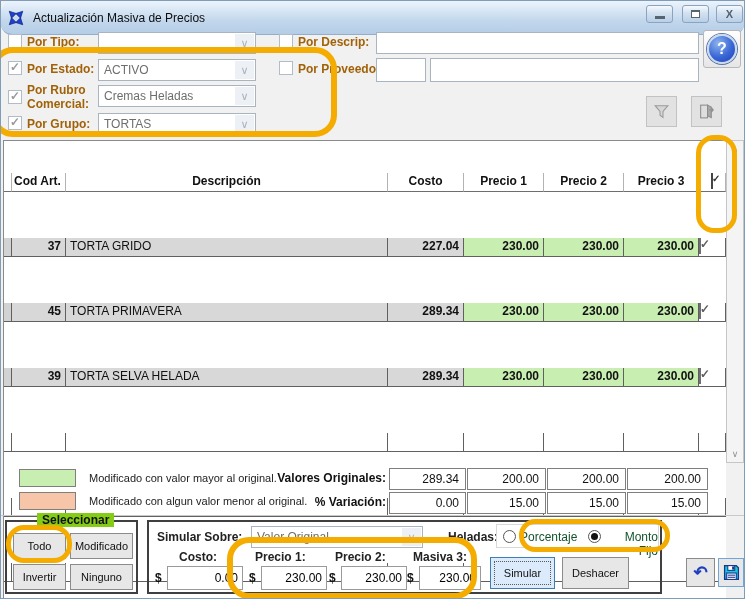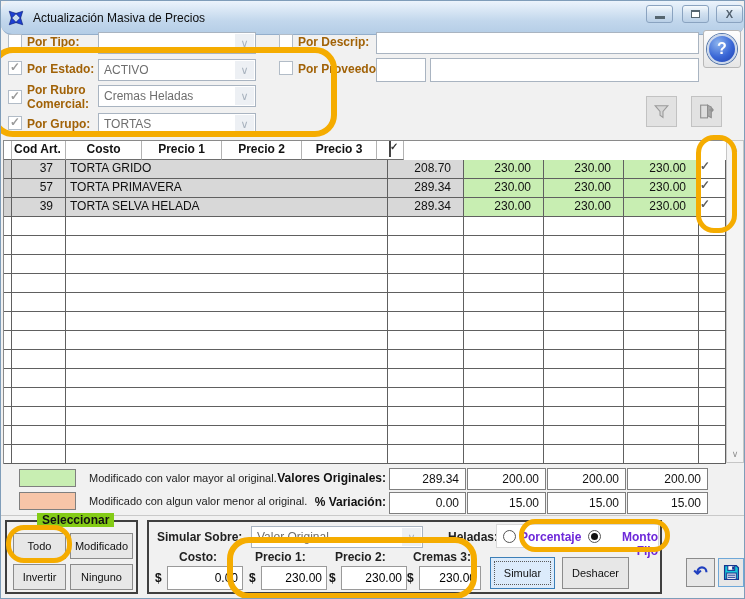--- a/index.html
+++ b/index.html
@@ -36,32 +36,32 @@
     display:flex; align-items:center; justify-content:center; }
   #help-circle { width:30px; height:30px; border-radius:50%;
     background:radial-gradient(circle at 35% 28%, #8cb4ee, #3a67d6 55%, #1d3fae);
     border:2px solid #cdd9ec; box-shadow:0 0 0 1px #5577aa;
     color:#fff; font-weight:bold; font-size:16px; text-align:center; line-height:26px; }
   .iconbtn { position:absolute; width:31px; height:31px; background:#e2e2e2;
     border:1px solid #c2c2c2; display:flex; align-items:center; justify-content:center; }
   
   #grid { position:absolute; left:2px; top:139px; width:723px; border-left:1px solid #8a8a8a;
     border-top:1px solid #8a8a8a; background:#fff; }
-  .grow { display:flex; height:19px; width:100%; }
+  .grow { display:flex; height:33px; width:100%;margin-top:32px; }
   .gc { height:19px; border-right:1px solid #606060; border-bottom:1px solid #606060;
     overflow:hidden; white-space:nowrap; line-height:17px; font-size:12px; background:#fff; }
   .grow.hdr .gc { background:#fff; border-right:1px solid #b3b3b3; border-bottom:1px solid #6e6e6e;
     font-weight:bold; text-align:center; }
   .c-sel{width:8px;} .c-cod{width:54px;} .c-desc{width:322px;} .c-costo{width:76px;}
   .c-p1{width:80px;} .c-p2{width:80px;} .c-p3{width:75px;} .c-chk{width:27px;}
   .grow.hdr .c-cod{text-align:left;padding-left:2px;}
   .grow.data .c-sel{background:#d2d2d2;}
   .grow.data .c-cod,.grow.data .c-desc,.grow.data .c-costo{background:#d8d8d8;}
   .grow.data .c-p1,.grow.data .c-p2,.grow.data .c-p3{background:#c8eeb2;}
-  .num{text-align:right;padding-right:12px;} .txt{text-align:left;padding-left:4px;}
+  .num{text-align:right;padding-right:4px;font-weight:bold;} .txt{text-align:left;padding-left:4px;}
   .gcb{width:13px;height:13px;border:1px solid #6f6f6f;background:#fff;margin:2px auto;position:relative;}
   .gcb .cbmark{left:0;top:-3px;color:#5e5e5e;font-size:12px;}
   .hcb{width:11px;height:11px;border:1px solid #444;margin:3px auto;position:relative;background:#fff;}
   .hcb .cbmark{left:0;top:-4px;color:#333;font-size:10px;}
   #vscroll{position:absolute;left:725px;top:139px;width:18px;height:323px;background:#f4f4f4;
     border:1px solid #c6c6c6;}
   .scr{position:absolute;left:0;width:100%;height:16px;text-align:center;color:#8f8f8f;
     font-size:9px;line-height:16px;}
   
   .swatch{position:absolute;left:18px;width:57px;height:18px;border:1px solid #7f7f7f;}
@@ -76,21 +76,21 @@
   .btn{position:absolute;background:#e7e7e7;border:1px solid #8b8b8b;font-size:11px;
     display:flex;align-items:center;justify-content:center;color:#111;}
   .blabel{position:absolute;font-weight:bold;color:#222;}
   .cur{position:absolute;font-weight:bold;}
   .minput{position:absolute;height:24px;background:#fff;border:1px solid #9a9a9a;
     text-align:right;padding-right:4px;font-family:"Liberation Sans",sans-serif;font-size:12px;}
   #radio-panel{position:absolute;left:495px;top:523px;width:163px;height:24px;background:#fff;
     border:1px solid #d8d8d8;}
   .radio{position:absolute;width:13px;height:13px;border:1px solid #555;border-radius:50%;background:#fff;}
   .radio.selected::after{content:"";position:absolute;inset:2px;background:#111;border-radius:50%;}
-  .rlabel{position:absolute;color:#6d28d9;font-weight:bold;}
+  .rlabel{position:absolute;color:#14532d;}
   #simular-btn{background:#dcebfb;border:1px solid #3c7fb8;outline:1px dotted #5a5a5a;outline-offset:-5px;}
   
   .ann{position:absolute;border:6px solid #f5ac00;border-radius:22px;pointer-events:none;z-index:60;}
 </style>
 </head>
 <body>
 
 <div id="win">
 
   <div id="titlebar">
@@ -172,41 +172,42 @@
       <rect x="2.5" y="2" width="6.5" height="12" fill="#dedede" stroke="#8d8d8d"></rect>
       <path d="M9 2 l3.5 1.8 v10 L9 12 Z" fill="#a8a8a8" stroke="#8d8d8d"></path>
       <path d="M10.5 6.5 h4 m0 0 l-1.8 -1.8 m1.8 1.8 l-1.8 1.8" stroke="#8d8d8d" fill="none"></path>
     </svg>
   </div>
 
   <div id="grid">
     <div class="grow hdr">
       <div class="gc c-sel"></div>
       <div class="gc c-cod">Cod Art.</div>
+      <div class="gc c-desc">Descripción</div>
       <div class="gc c-costo">Costo</div>
       <div class="gc c-p1">Precio 1</div>
       <div class="gc c-p2">Precio 2</div>
       <div class="gc c-p3">Precio 3</div>
       <div class="gc c-chk"><span class="hcb"><span class="cbmark">✓</span></span></div>
     </div>
 
     <div class="grow data">
       <div class="gc c-sel"></div>
       <div class="gc c-cod num">37</div>
       <div class="gc c-desc txt">TORTA GRIDO</div>
-      <div class="gc c-costo num">208.70</div>
+      <div class="gc c-costo num">227.04</div>
       <div class="gc c-p1 num">230.00</div>
       <div class="gc c-p2 num">230.00</div>
       <div class="gc c-p3 num">230.00</div>
       <div class="gc c-chk"><span class="gcb"><span class="cbmark">✓</span></span></div>
     </div>
 
     <div class="grow data">
       <div class="gc c-sel"></div>
-      <div class="gc c-cod num">57</div>
+      <div class="gc c-cod num">45</div>
       <div class="gc c-desc txt">TORTA PRIMAVERA</div>
       <div class="gc c-costo num">289.34</div>
       <div class="gc c-p1 num">230.00</div>
       <div class="gc c-p2 num">230.00</div>
       <div class="gc c-p3 num">230.00</div>
       <div class="gc c-chk"><span class="gcb"><span class="cbmark">✓</span></span></div>
     </div>
 
     <div class="grow data">
       <div class="gc c-sel"></div>
@@ -397,21 +398,21 @@
   <div id="radio-panel">
     <span class="radio" style="left:6px;top:5px;"></span>
     <span class="rlabel" style="left:23px;top:5px;">Porcentaje</span>
     <span class="radio selected" style="left:91px;top:5px;"></span>
     <span class="rlabel" style="left:108px;top:5px;text-align:right;">Monto Fijo</span>
   </div>
 
   <span class="blabel" style="left:178px;top:549px;">Costo:</span>
   <span class="blabel" style="left:254px;top:549px;">Precio 1:</span>
   <span class="blabel" style="left:334px;top:549px;">Precio 2:</span>
-  <span class="blabel" style="left:412px;top:549px;">Cremas 3:</span>
+  <span class="blabel" style="left:412px;top:549px;">Masiva 3:</span>
 
   <span class="cur" style="left:154px;top:570px;">$</span>
   <input class="minput" style="left: 166px; top: 565px; width: 76px;" value="0.00">
   <span class="cur" style="left:248px;top:570px;">$</span>
   <input class="minput" style="left: 260px; top: 565px; width: 66px;" value="230.00">
   <span class="cur" style="left:328px;top:570px;">$</span>
   <input class="minput" style="left: 340px; top: 565px; width: 66px;" value="230.00">
   <span class="cur" style="left:406px;top:570px;">$</span>
   <input class="minput" style="left: 418px; top: 565px; width: 62px;" value="230.00">
 

